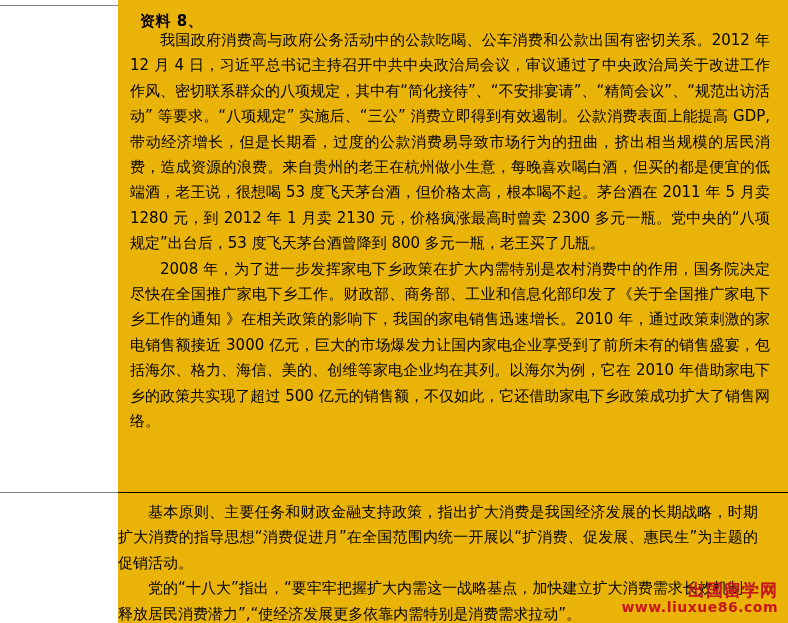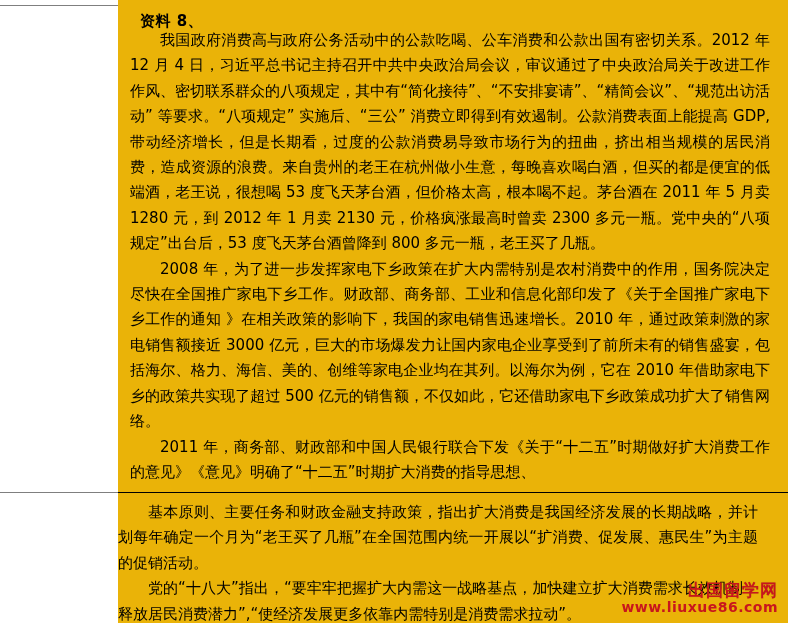--- a/index.html
+++ b/index.html
@@ -123,25 +123,24 @@
 
   <div class="page-break"></div>
 
   <div class="content">
 
     <div class="doc-title">资料 8、</div>
 
     <div class="block-top">
       <p class="para">我国政府消费高与政府公务活动中的公款吃喝、公车消费和公款出国有密切关系。2012 年 12 月 4 日，习近平总书记主持召开中共中央政治局会议，审议通过了中央政治局关于改进工作作风、密切联系群众的八项规定，其中有“简化接待”、“不安排宴请”、“精简会议”、“规范出访活动” 等要求。“八项规定” 实施后、“三公” 消费立即得到有效遏制。公款消费表面上能提高 GDP, 带动经济增长，但是长期看，过度的公款消费易导致市场行为的扭曲，挤出相当规模的居民消费，造成资源的浪费。来自贵州的老王在杭州做小生意，每晚喜欢喝白酒，但买的都是便宜的低端酒，老王说，很想喝 53 度飞天茅台酒，但价格太高，根本喝不起。茅台酒在 2011 年 5 月卖 1280 元，到 2012 年 1 月卖 2130 元，价格疯涨最高时曾卖 2300 多元一瓶。党中央的“八项规定”出台后，53 度飞天茅台酒曾降到 800 多元一瓶，老王买了几瓶。</p>
       <p class="para">2008 年，为了进一步发挥家电下乡政策在扩大内需特别是农村消费中的作用，国务院决定尽快在全国推广家电下乡工作。财政部、商务部、工业和信息化部印发了《关于全国推广家电下乡工作的通知 》在相关政策的影响下，我国的家电销售迅速增长。2010 年，通过政策刺激的家电销售额接近 3000 亿元，巨大的市场爆发力让国内家电企业享受到了前所未有的销售盛宴，包括海尔、格力、海信、美的、创维等家电企业均在其列。以海尔为例，它在 2010 年借助家电下乡的政策共实现了超过 500 亿元的销售额，不仅如此，它还借助家电下乡政策成功扩大了销售网络。</p>
-      <p class="para">2011 年，商务部、财政部和中国人民银行联合下发《关于“十二五”时期做好扩大消费工作的意见》《意见》明确了“十二五”时期扩大消费的指导思想、</p>
     </div>
 
     <div class="block-bottom">
-      <p class="para">基本原则、主要任务和财政金融支持政策，指出扩大消费是我国经济发展的长期战略，并计划每年确定一个月为“老王买了几瓶”在全国范围内统一开展以“扩消费、促发展、惠民生”为主题的促销活动。</p>
+      <p class="para">基本原则、主要任务和财政金融支持政策，指出扩大消费是我国经济发展的长期战略，时期扩大消费的指导思想“消费促进月”在全国范围内统一开展以“扩消费、促发展、惠民生”为主题的促销活动。</p>
       <p class="para">党的“十八大”指出，“要牢牢把握扩大内需这一战略基点，加快建立扩大消费需求长效机制，释放居民消费潜力”,“使经济发展更多依靠内需特别是消费需求拉动”。</p>
     </div>
 
   </div>
 
   <div class="watermark">
     <div class="wm-main">出国留学网</div>
     <div class="wm-sub">www.liuxue86.com</div>
   </div>
 

